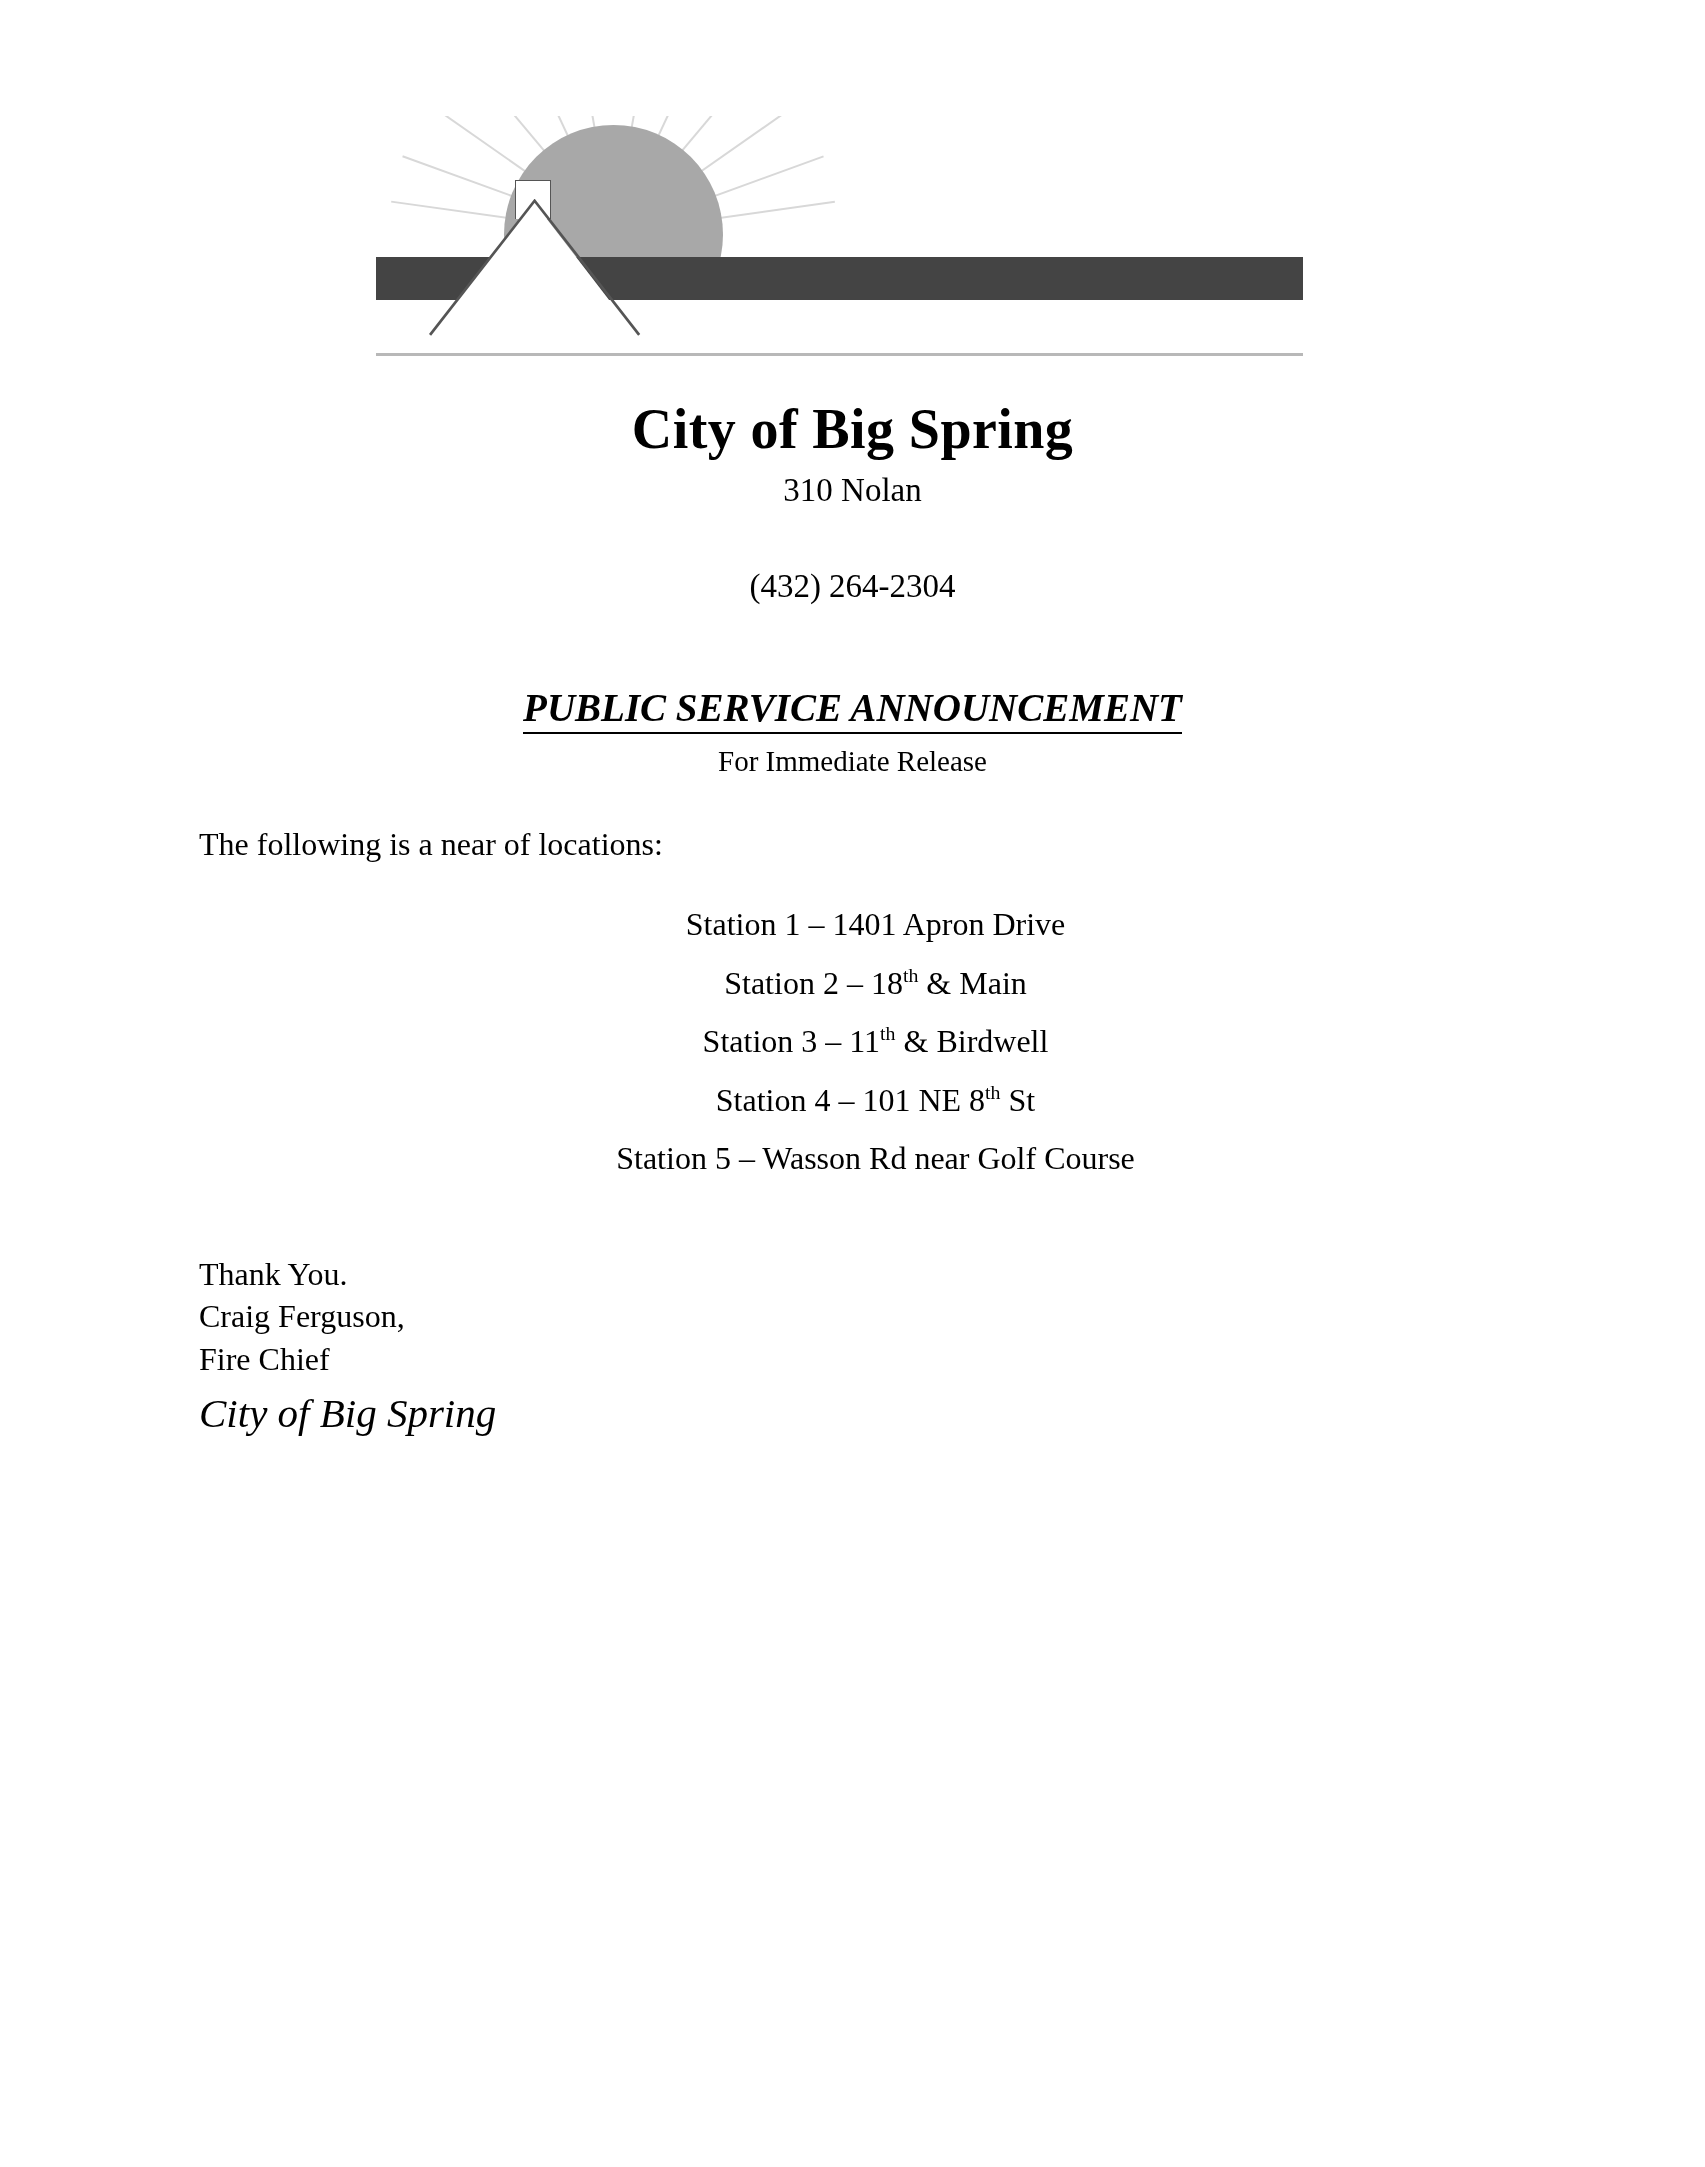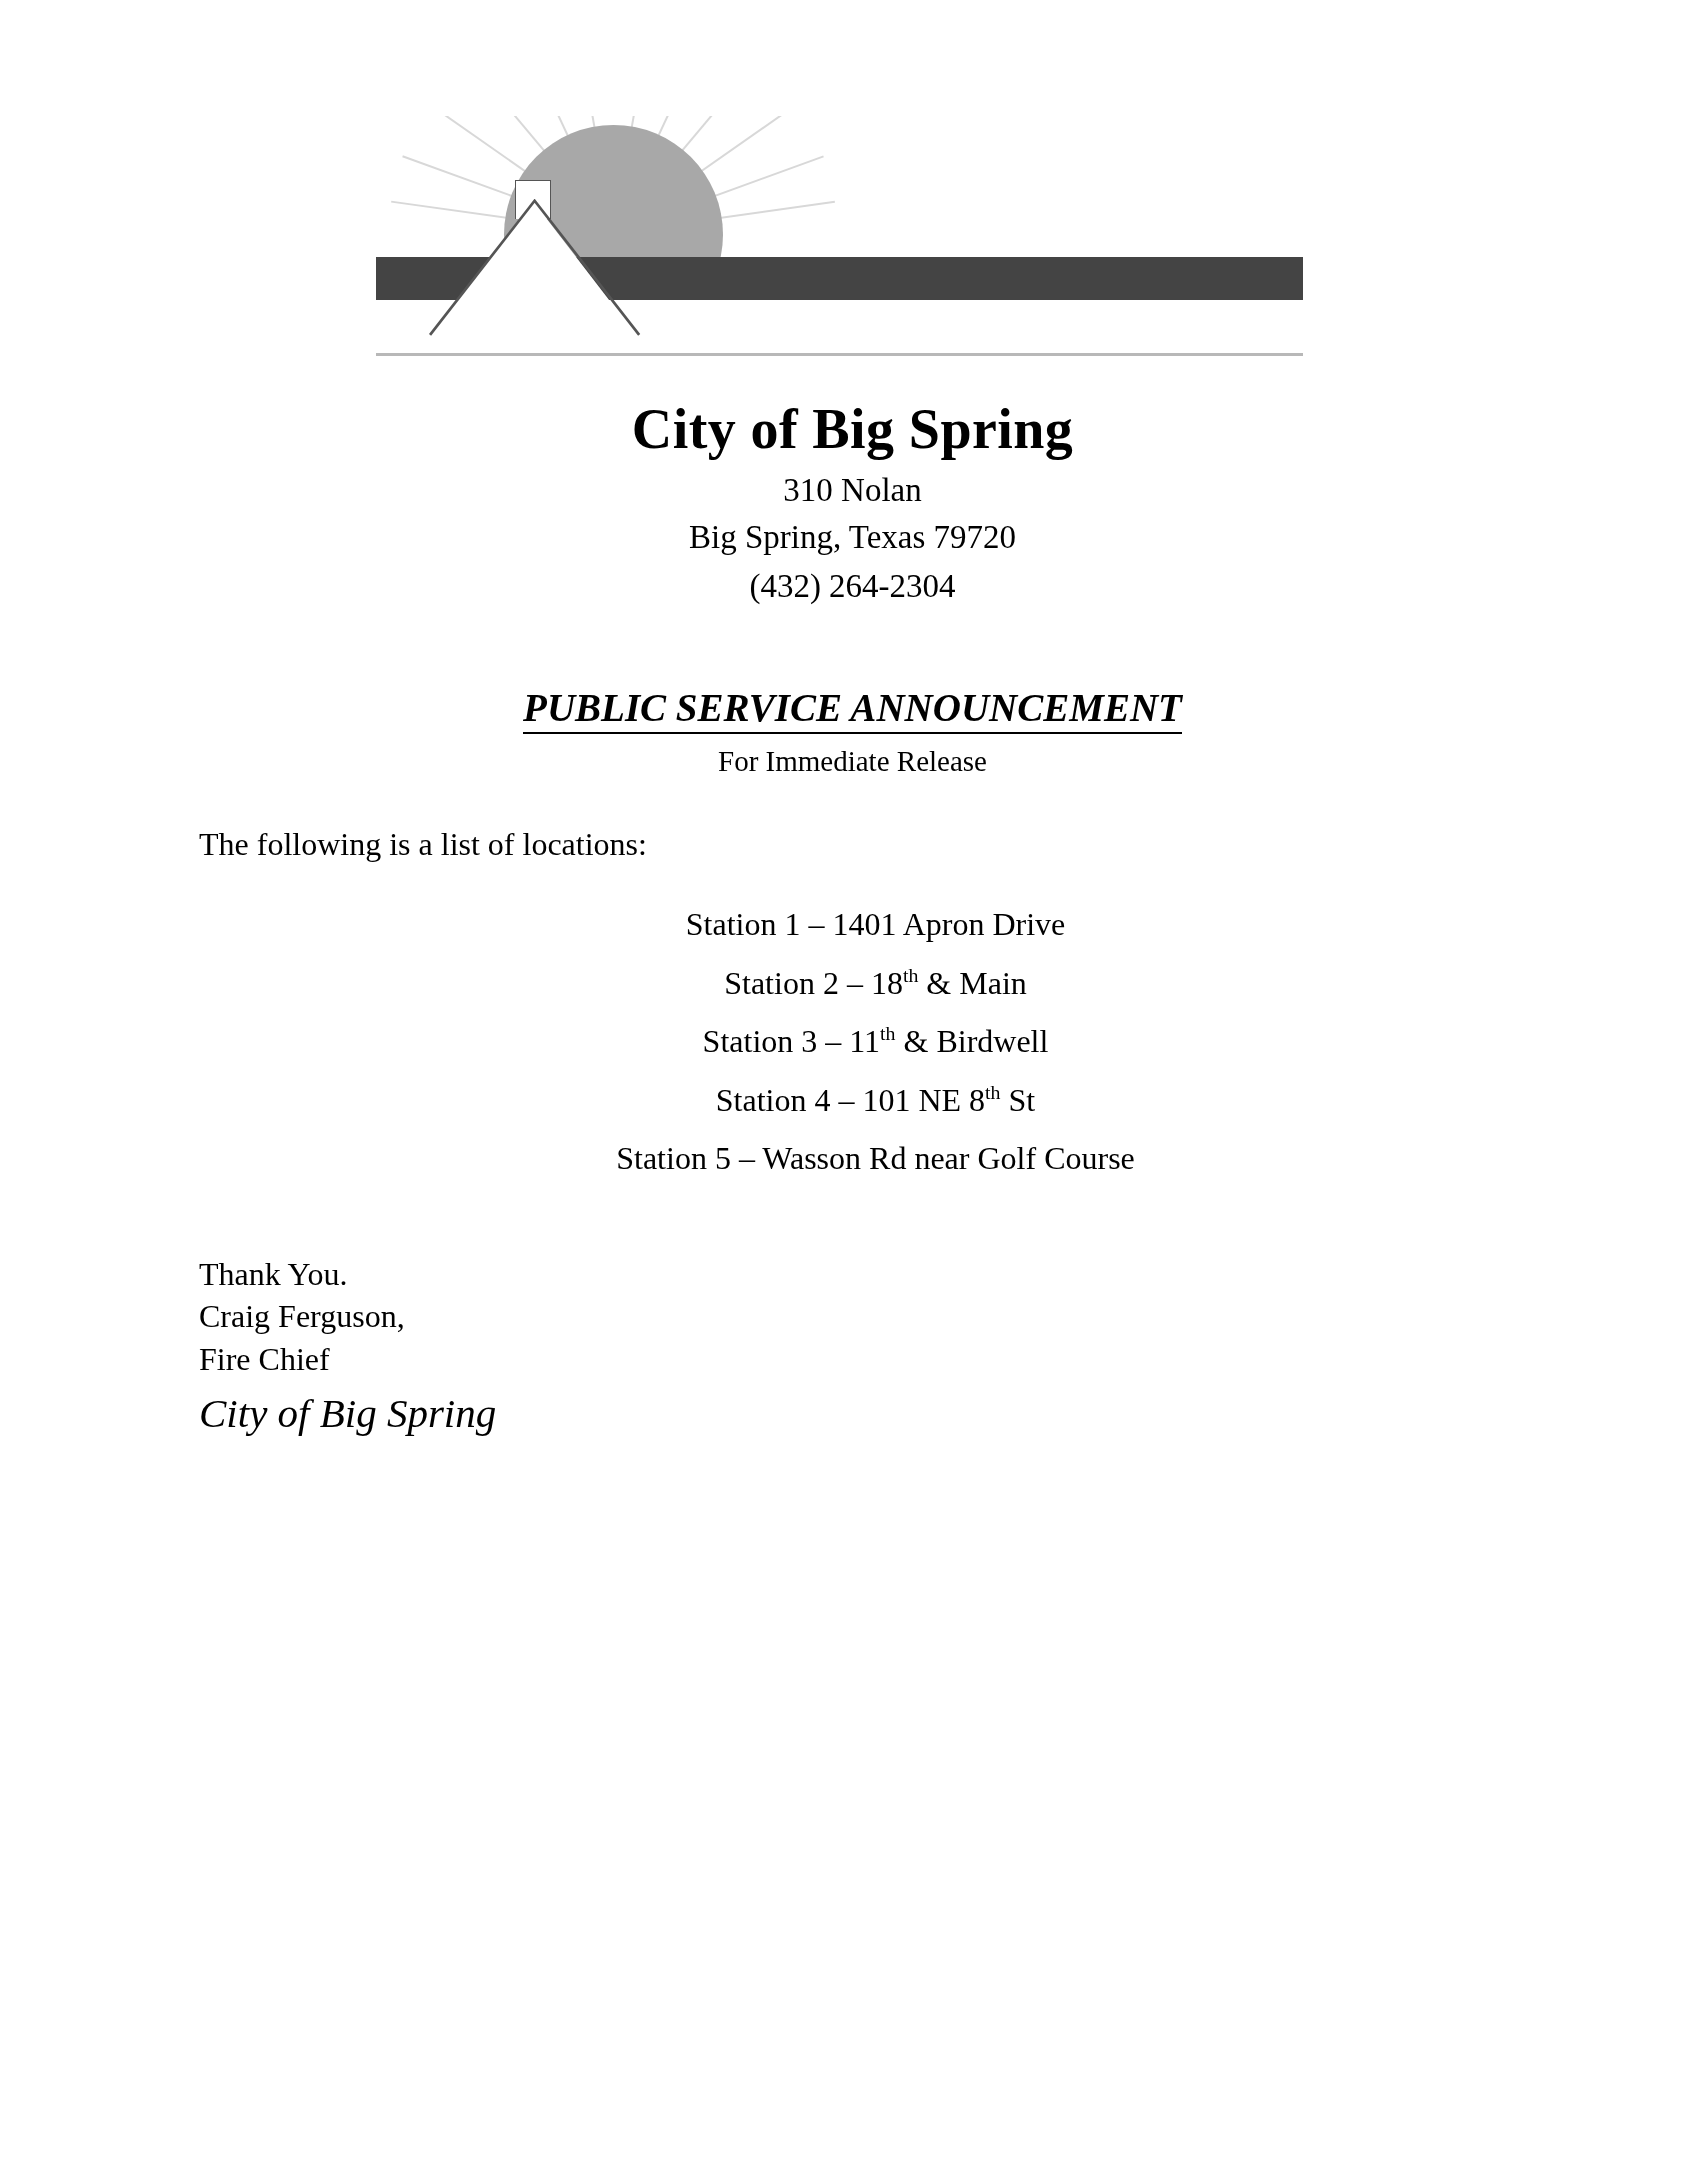--- a/index.html
+++ b/index.html
@@ -229,30 +229,29 @@
     <div class="logo-roof"></div>
     <div class="logo-chimney"></div>
     <svg class="logo-roof-outline" width="215" height="143" viewBox="0 0 240 160">
       <polyline points="2,152 119,2 236,152" fill="none" stroke="#555555" stroke-width="3"></polyline>
     </svg>
     <div class="logo-underline"></div>
   </div>
 
   <div class="city-title">City of Big Spring</div>
   <div class="addr addr1">310 Nolan</div>
-  <div class="addr addr2">Big Spring, Texas  79720</div>
   <div class="addr addr3">(432) 264-2304</div>
 
   <div class="psa-title">
     <span>PUBLIC SERVICE ANNOUNCEMENT</span>
   </div>
   <div class="psa-sub">For Immediate Release</div>
 
   <div class="body-block">
-    <p class="para">The following is a list of locations:</p>
+    <p class="para">The following is a near of locations:</p>
 
     <ul class="locations">
       <li><span>Station 1 – 1401 Apron Drive</span><sup></sup><span></span></li>
       <li><span>Station 2 – 18</span><sup>th</sup><span> &amp; Main</span></li>
       <li><span>Station 3 – 11</span><sup>th</sup><span> &amp; Birdwell</span></li>
       <li><span>Station 4 – 101 NE 8</span><sup>th</sup><span> St</span></li>
       <li><span>Station 5 – Wasson Rd near Golf Course</span><sup></sup><span></span></li>
     </ul>
 
     <div class="signoff">

